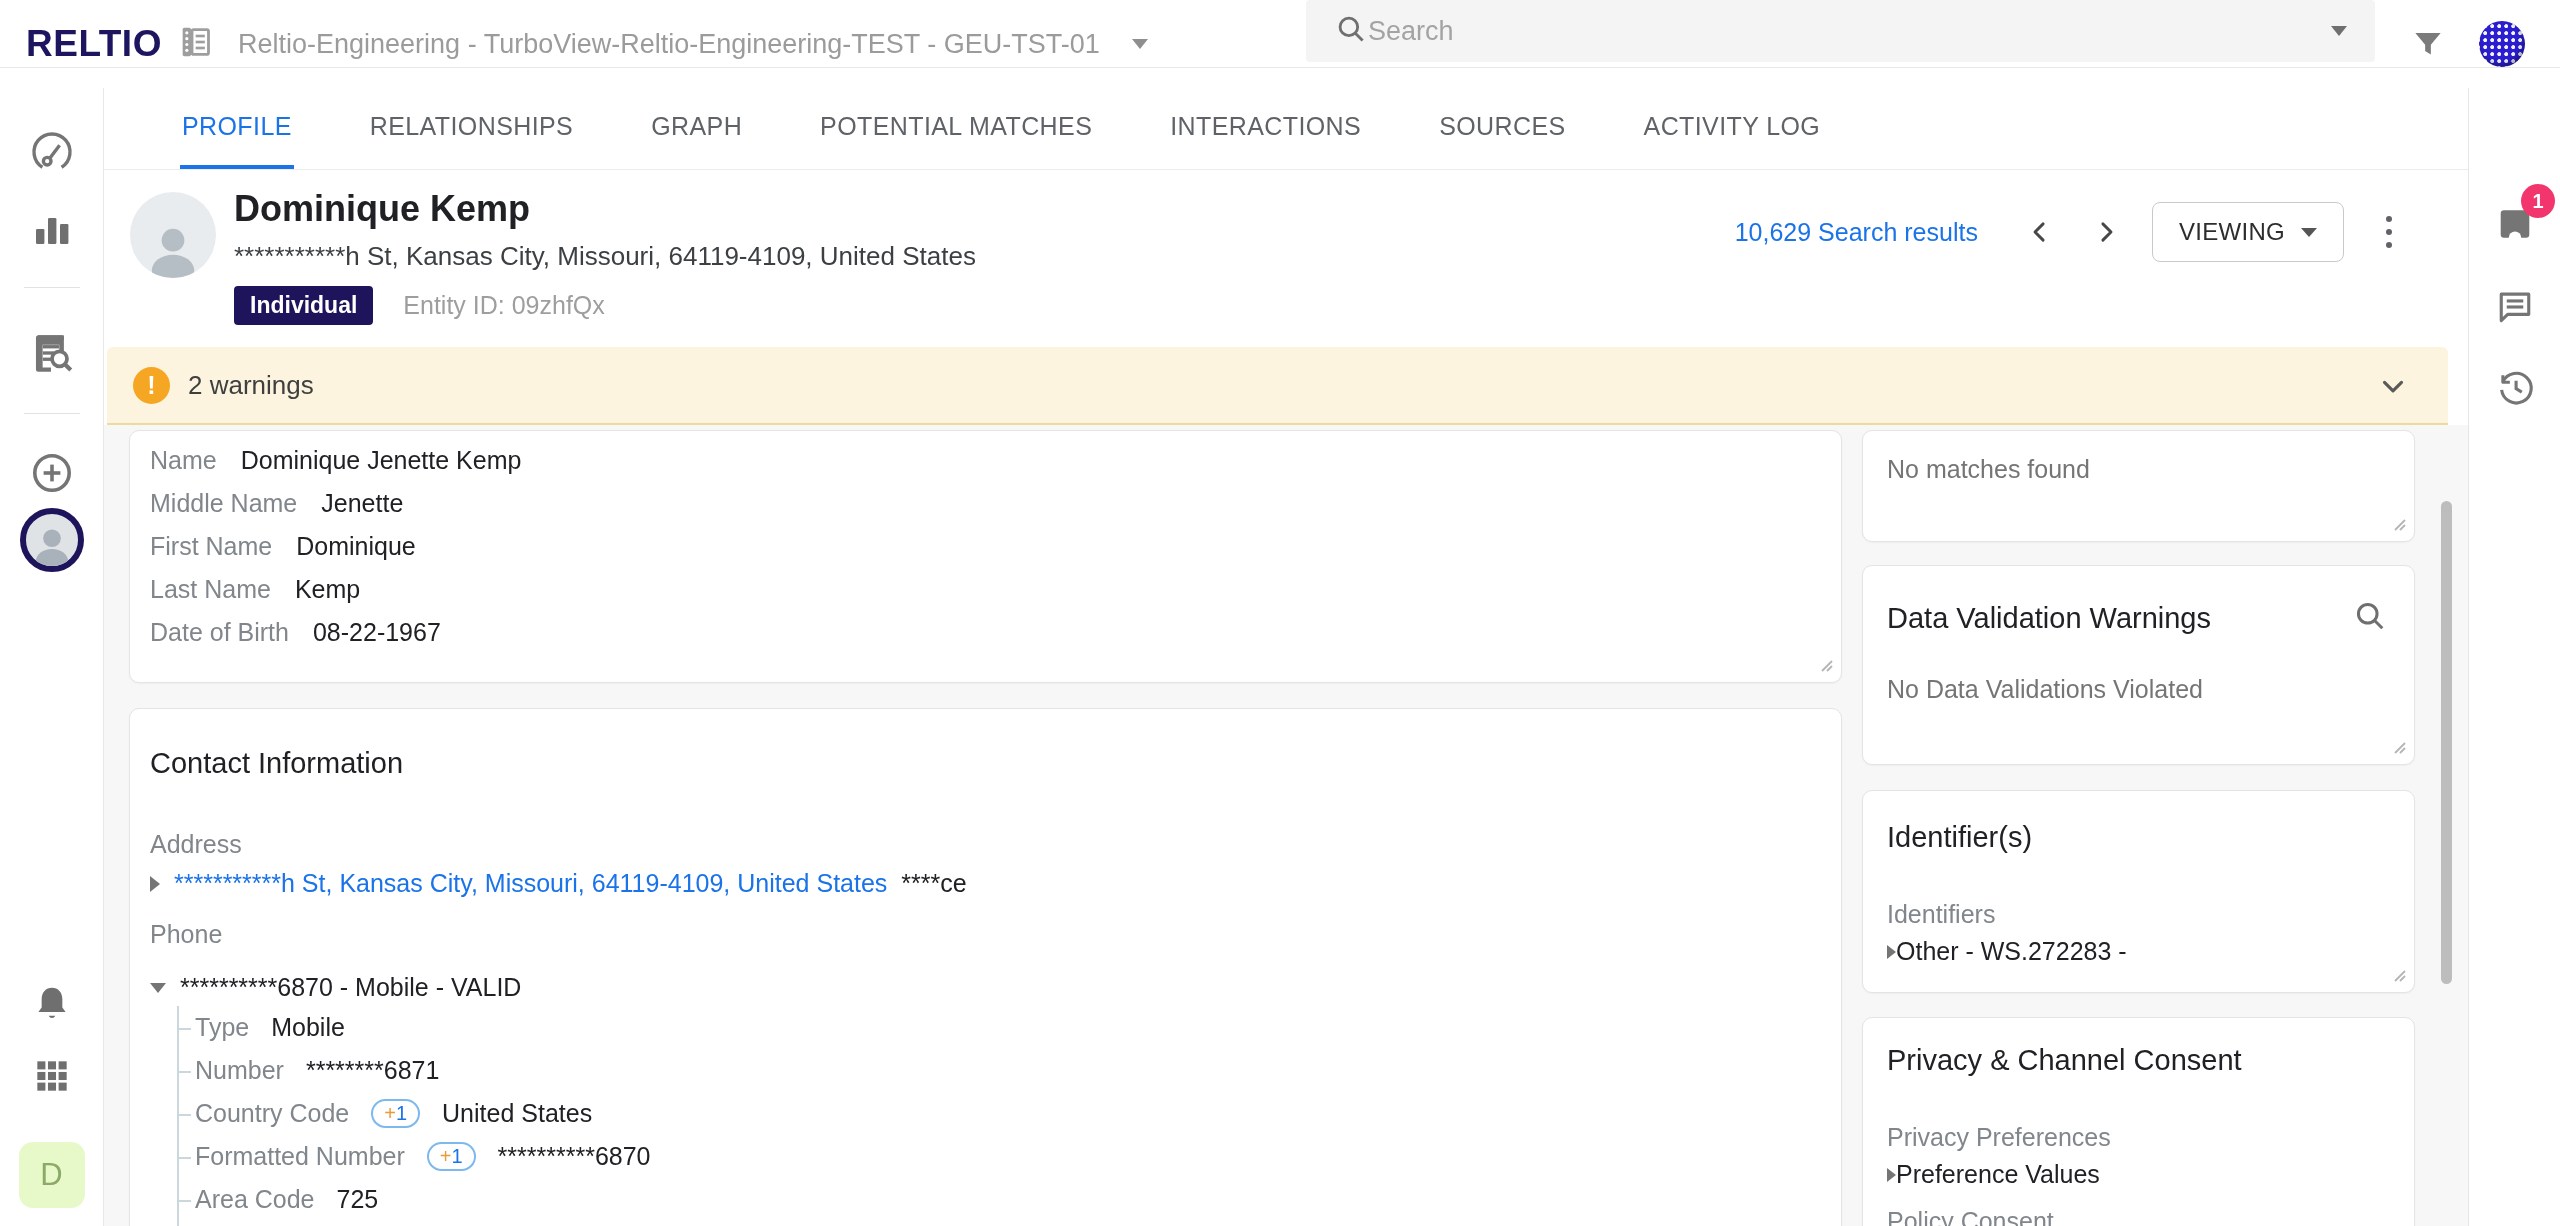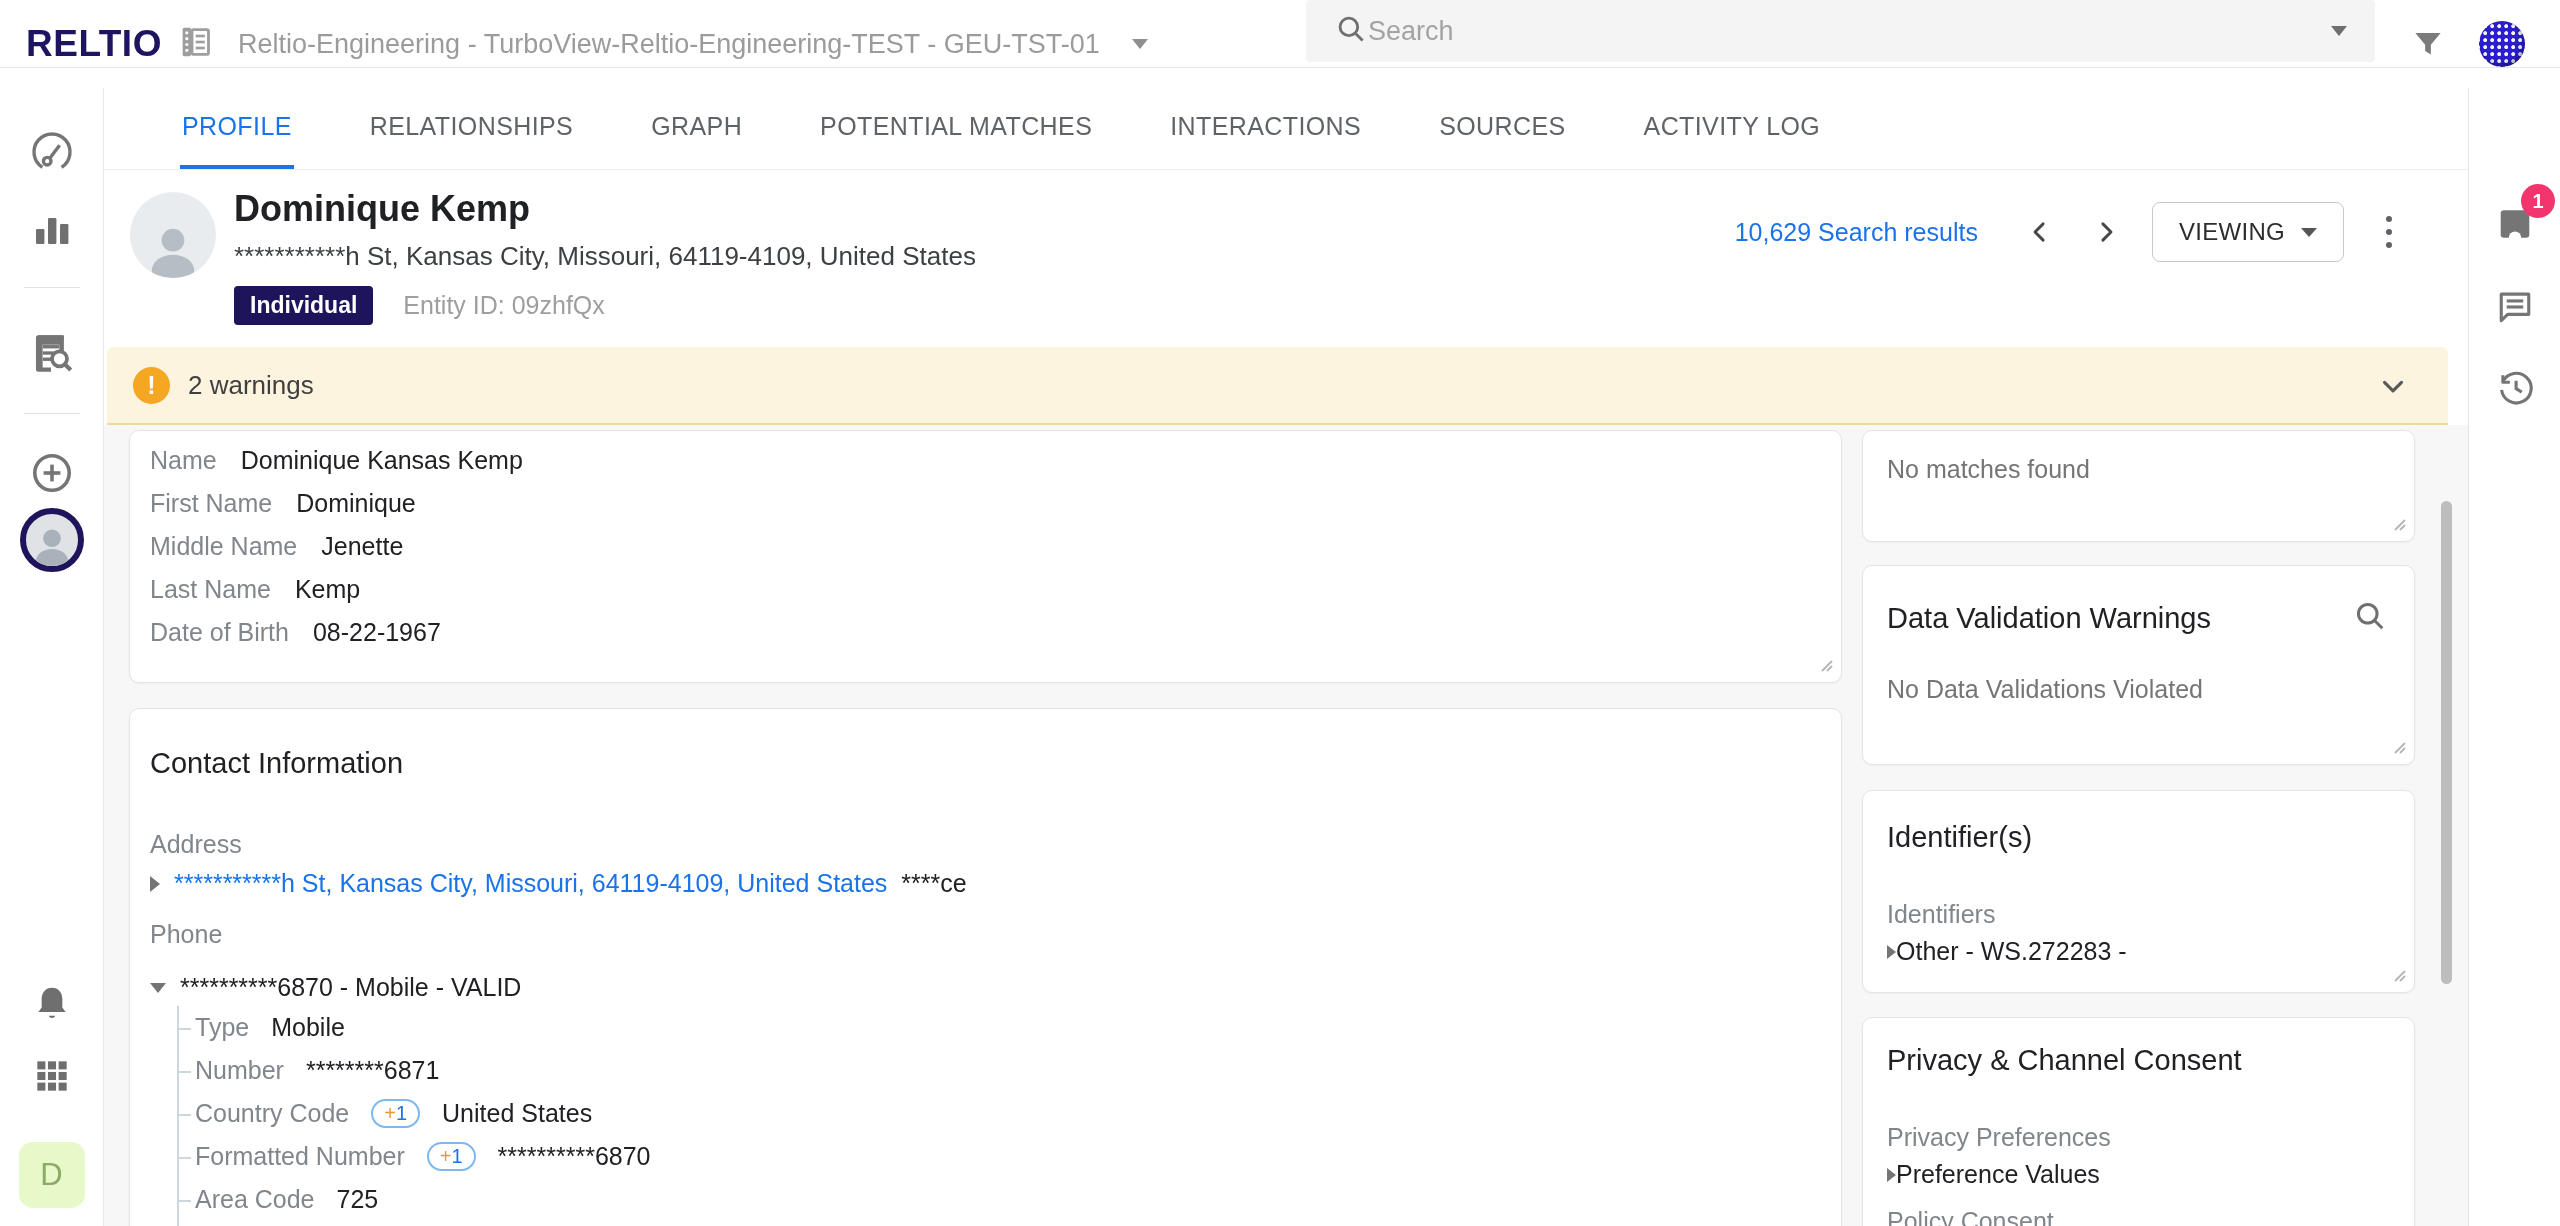--- a/index.html
+++ b/index.html
@@ -321,29 +321,29 @@
           <path d="M6 9.5l6 6 6-6"></path>
         </svg>
     </span>
   </div>
 
   <div class="main">
 
     <div class="card card-attrs">
       <div class="field-row">
         <span class="grp-label">Name</span>
-        <span class="val">Dominique Kansas Kemp</span>
+        <span class="val">Dominique Jenette Kemp</span>
+      </div>
+      <div class="field-row">
+        <span class="grp-label">Middle Name</span>
+        <span class="val">Jenette</span>
       </div>
       <div class="field-row">
         <span class="grp-label">First Name</span>
         <span class="val">Dominique</span>
-      </div>
-      <div class="field-row">
-        <span class="grp-label">Middle Name</span>
-        <span class="val">Jenette</span>
       </div>
       <div class="field-row">
         <span class="grp-label">Last Name</span>
         <span class="val">Kemp</span>
       </div>
       <div class="field-row">
         <span class="grp-label">Date of Birth</span>
         <span class="val">08-22-1967</span>
       </div>
       <span class="resize-handle">

